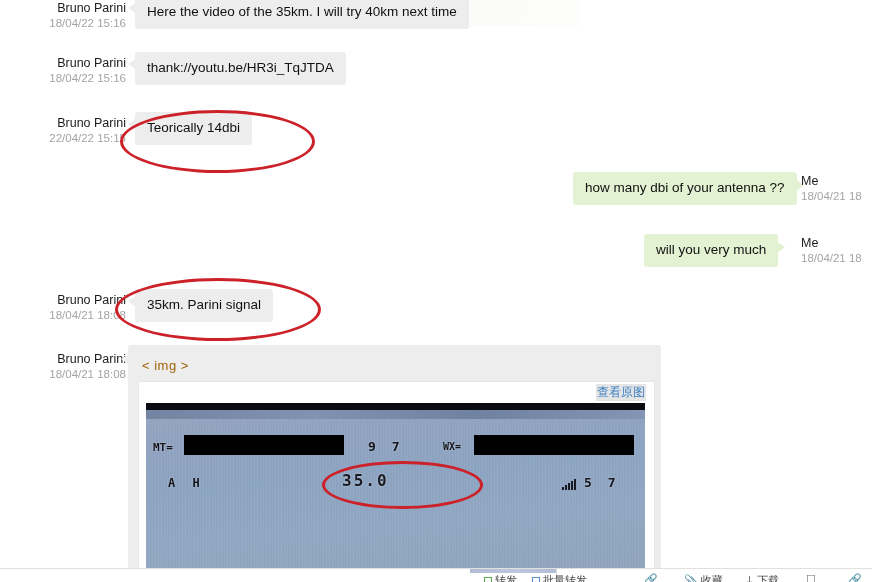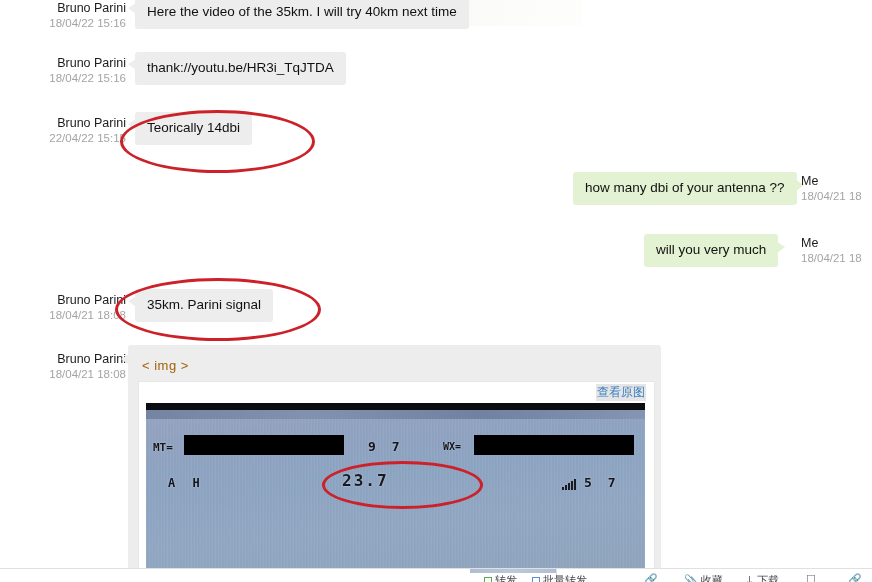--- a/index.html
+++ b/index.html
@@ -333,21 +333,21 @@
           <span class="lcd-label" style="left:7px; top:38px; font-size:11px;">MT=</span>
           <div class="redact" style="left:38px; top:32px; width:160px; height:20px;"></div>
 
           <span class="lcd-label" style="left:222px; top:36px; font-size:13px; letter-spacing:4px;">9 7</span>
 
           <span class="lcd-label" style="left:297px; top:38px; font-size:10px;">WX=</span>
           <div class="redact" style="left:328px; top:32px; width:160px; height:20px;"></div>
 
           <span class="lcd-label" style="left:22px; top:73px; font-size:12px; letter-spacing:5px;">A H</span>
 
-          <span class="lcd-big" style="left:196px; top:68px; font-size:16px;">23.7</span>
+          <span class="lcd-big" style="left:196px; top:68px; font-size:16px;">35.0</span>
 
           <div class="bars" style="left:416px; top:76px;">
             <i style="height:3px;"></i>
               <i style="height:5px;"></i>
               <i style="height:7px;"></i>
               <i style="height:9px;"></i>
               <i style="height:11px;"></i>
           </div>
           <span class="lcd-label" style="left:438px; top:72px; font-size:13px; letter-spacing:4px;">5 7</span>
         </div>

